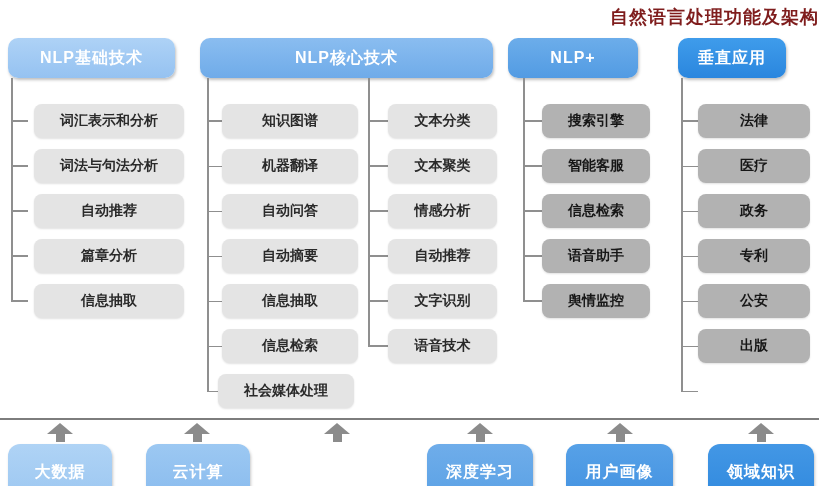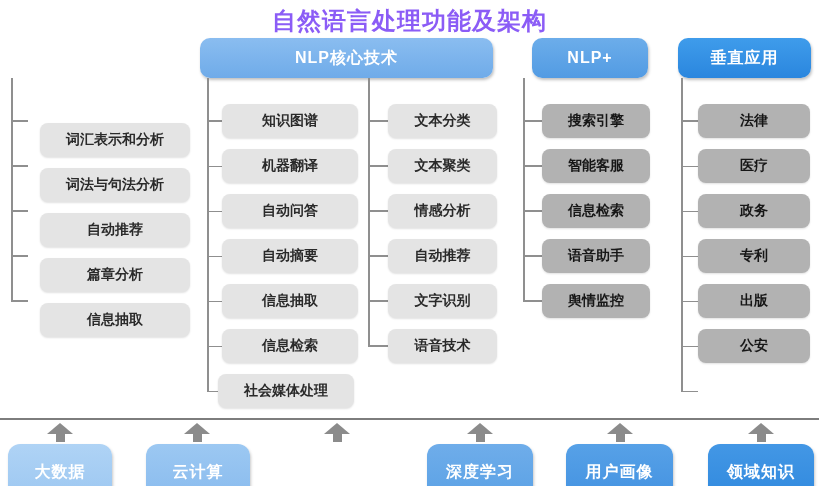--- a/index.html
+++ b/index.html
@@ -1,34 +1,34 @@
 <!DOCTYPE html>
 <html><head>
 <meta charset="utf-8">
 <style>
   html,body{margin:0;padding:0;background:#fff;}
   .page{
     position:relative;width:819px;height:486px;background:#ffffff;overflow:hidden;
     font-family:"Liberation Sans","DejaVu Sans",sans-serif;
   }
   .title{
-    position:absolute;top:5px;left:0;width:100%;text-align:center;
-    font-size:24px;font-weight:bold;color:#8b5cf6;letter-spacing:1px;
+    position:absolute;top:5px;left:0;width:100%;text-align:right;
+    font-size:18px;font-weight:bold;color:#7f1d1d;letter-spacing:1px;
   }
   
   .hdr{
     position:absolute;top:38px;height:40px;border-radius:10px;
     display:flex;align-items:center;justify-content:center;
     color:#ffffff;font-size:16px;font-weight:bold;letter-spacing:1px;
     box-shadow:1px 2px 3px rgba(0,0,0,.25);
   }
   .h1{left:8px;width:167px;background:linear-gradient(#aed2f6,#95c2f1);}
   .h2{left:200px;width:293px;background:linear-gradient(#8abdf0,#6fabe9);}
-  .h3{left:532px;width:116px;background:linear-gradient(#6cadea,#529be3);}
-  .h4{left:678px;width:133px;background:linear-gradient(#3f9ceb,#2a86de);}
+  .h3{left:508px;width:130px;background:linear-gradient(#6cadea,#529be3);}
+  .h4{left:678px;width:108px;background:linear-gradient(#3f9ceb,#2a86de);}
   
   .trunk{position:absolute;width:2px;background:#8f8f8f;}
   .t1{left:11px;top:78px;height:223px;}
   .t2l{left:207px;top:78px;height:313px;}
   .t2r{left:368px;top:78px;height:268px;}
   .t3{left:523px;top:78px;height:223px;}
   .t4{left:681px;top:78px;height:313px;}
   .stubs{
     position:absolute;
     background:repeating-linear-gradient(to bottom,
@@ -36,21 +36,21 @@
       #8f8f8f 16.5px, #8f8f8f 18px,
       transparent 18px, transparent 45px);
   }
   .s1{left:11px;top:104px;width:17px;height:225px;}
   .s2l{left:207px;top:104px;width:15px;height:315px;}
   .s2r{left:368px;top:104px;width:20px;height:270px;}
   .s3{left:523px;top:104px;width:19px;height:225px;}
   .s4{left:681px;top:104px;width:17px;height:315px;}
   
   .col{position:absolute;top:104px;display:flex;flex-direction:column;gap:11px;}
-  .c1{left:40px;width:150px;margin-top:19px;}
+  .c1{left:34px;width:150px;}
   .c2l{left:222px;width:136px;}
   .c2r{left:388px;width:109px;}
   .c3{left:542px;width:108px;}
   .c4{left:698px;width:112px;}
   .item{
     height:34px;border-radius:8px;flex:0 0 auto;
     display:flex;align-items:center;justify-content:center;
     font-size:14px;font-weight:bold;
     box-shadow:0 1px 2px rgba(0,0,0,.12);
   }
@@ -82,20 +82,21 @@
   .f5{left:566px;width:107px;background:linear-gradient(#57a1e7,#4392e1);}
   .f6{left:708px;width:106px;background:linear-gradient(#4397e5,#3089de);}
 </style>
 </head>
 <body>
 
 <div class="page">
 
   <div class="title">自然语言处理功能及架构</div>
 
+  <div class="hdr h1">NLP基础技术</div>
   <div class="hdr h2">NLP核心技术</div>
   <div class="hdr h3">NLP+</div>
   <div class="hdr h4">垂直应用</div>
 
   <div class="trunk t1"></div>
   <div class="stubs s1"></div>
   <div class="trunk t2l"></div>
   <div class="stubs s2l"></div>
   <div class="trunk t2r"></div>
   <div class="stubs s2r"></div>
@@ -137,22 +138,22 @@
     <div class="item dark">信息检索</div>
     <div class="item dark">语音助手</div>
     <div class="item dark">舆情监控</div>
   </div>
 
   <div class="col c4">
     <div class="item dark">法律</div>
     <div class="item dark">医疗</div>
     <div class="item dark">政务</div>
     <div class="item dark">专利</div>
+    <div class="item dark">公安</div>
     <div class="item dark">出版</div>
-    <div class="item dark">公安</div>
   </div>
 
   <div class="sep"></div>
 
   <div class="arrow a1">
       <div class="head"></div>
       <div class="stem"></div>
     </div>
   <div class="arrow a2">
       <div class="head"></div>

